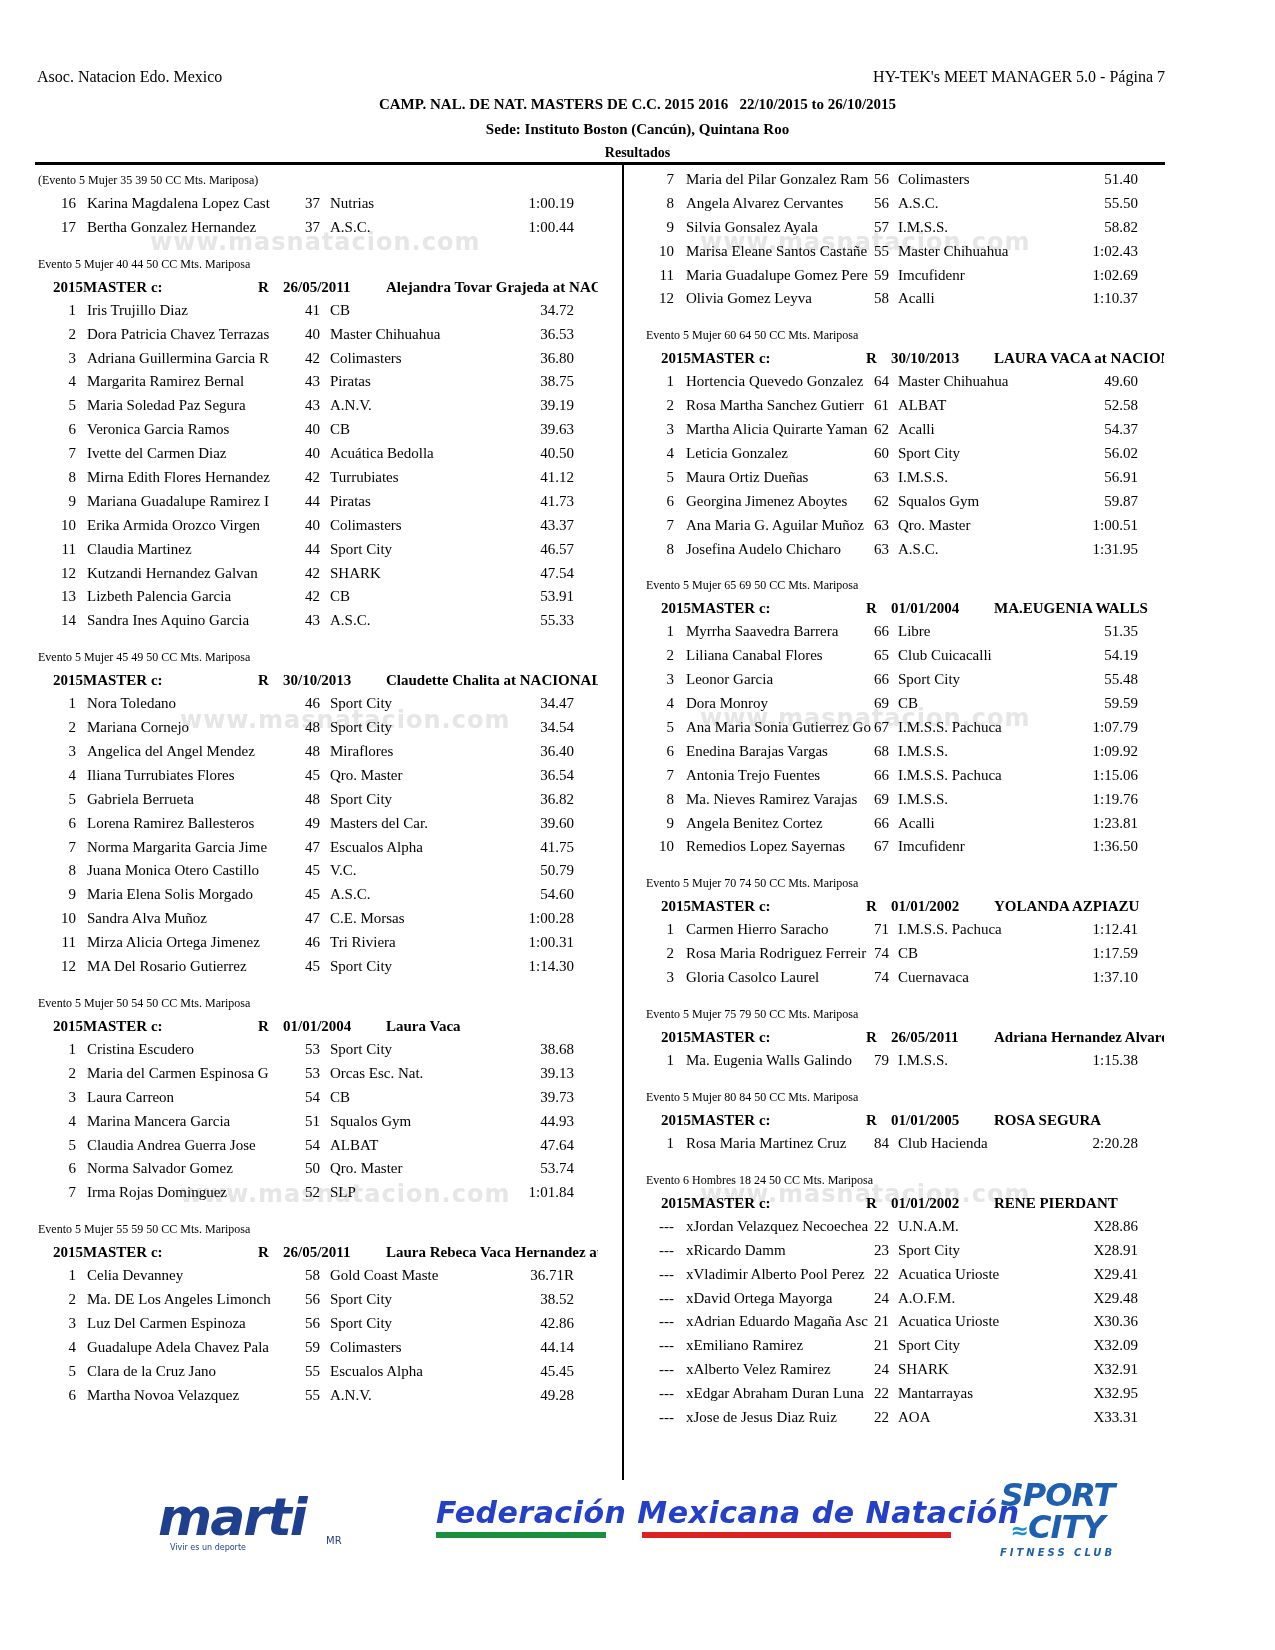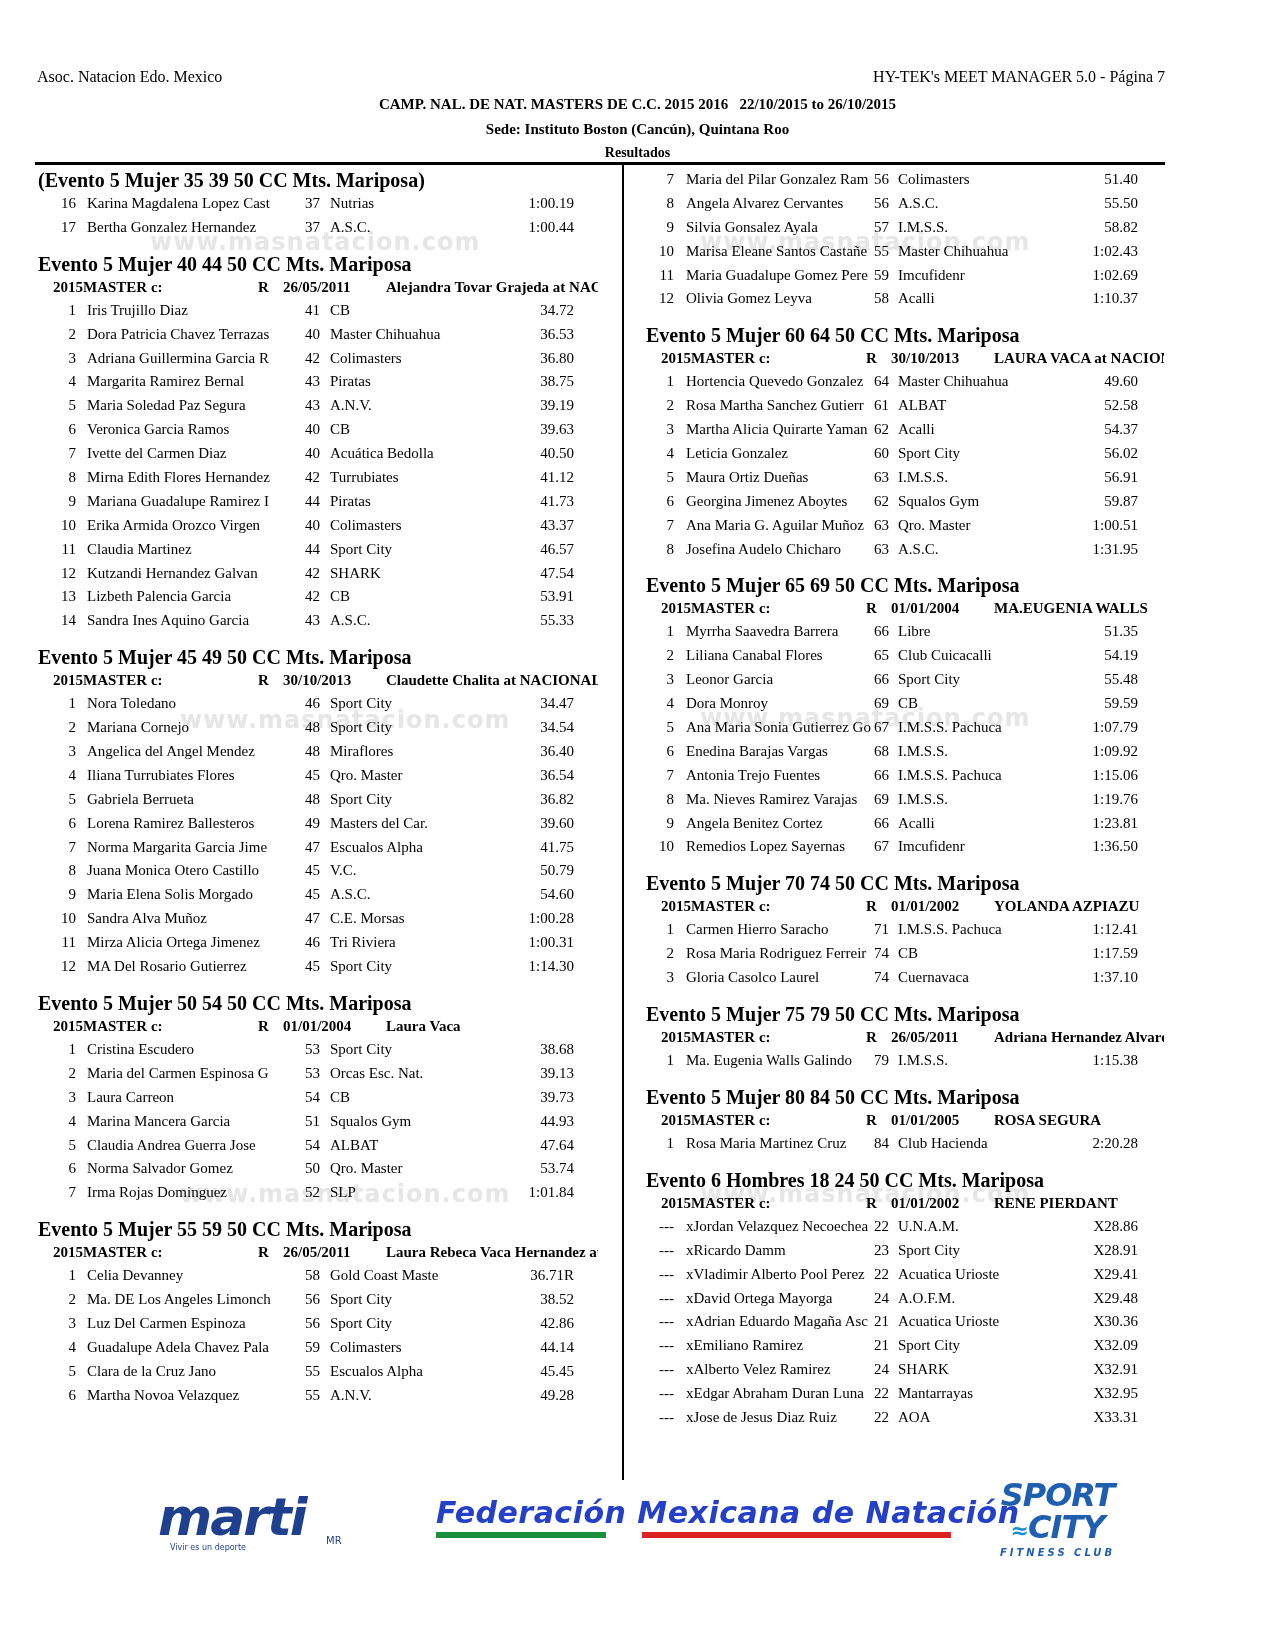--- a/index.html
+++ b/index.html
@@ -9,21 +9,21 @@
   .hdr-right { position: absolute; right: 110px; top: 68px; font-size: 16px; }
   .hdr-center { position: absolute; left: 0; width: 1275px; text-align: center; font-weight: bold; font-size: 15px; }
   .title1 { top: 96px; }
   .title2 { top: 121px; }
   .title3 { top: 145px; font-size: 14px; }
   .rule { position: absolute; left: 35px; width: 1130px; top: 162px; height: 3px; background: #000; }
   .vrule { position: absolute; left: 622px; top: 164px; width: 2px; height: 1316px; background: #000; }
   .col { position: absolute; top: 168px; }
   .col-left { left: 38px; width: 560px; }
   .col-right { left: 646px; width: 518px; }
-  .ev-title { font-weight: bold; font-size: 20px; height: 24px; line-height: 24px; white-space: nowrap; }
+  .ev-title { font-weight: normal; font-size: 12px; height: 24px; line-height: 24px; white-space: nowrap; }
   .ev-block + .ev-block { margin-top: 12px; }
   .rec { font-weight: bold; font-size: 15px; height: 23px; line-height: 23px; white-space: nowrap; overflow: hidden; position: relative; }
   .rec .rl { position: absolute; left: 15px; }
   .rec .rt { position: absolute; left: 165px; margin-top: 40px; }
   .rec .rr { position: absolute; left: 220px; }
   .rec .rd { position: absolute; left: 245px; }
   .rec .rn { position: absolute; left: 348px; }
   .row { position: relative; height: 23.9px; line-height: 23.9px; font-size: 15px; white-space: nowrap; }
   .row span { position: absolute; top: 0; }
   .c-place { width: 38px; text-align: right; left: 0; }

